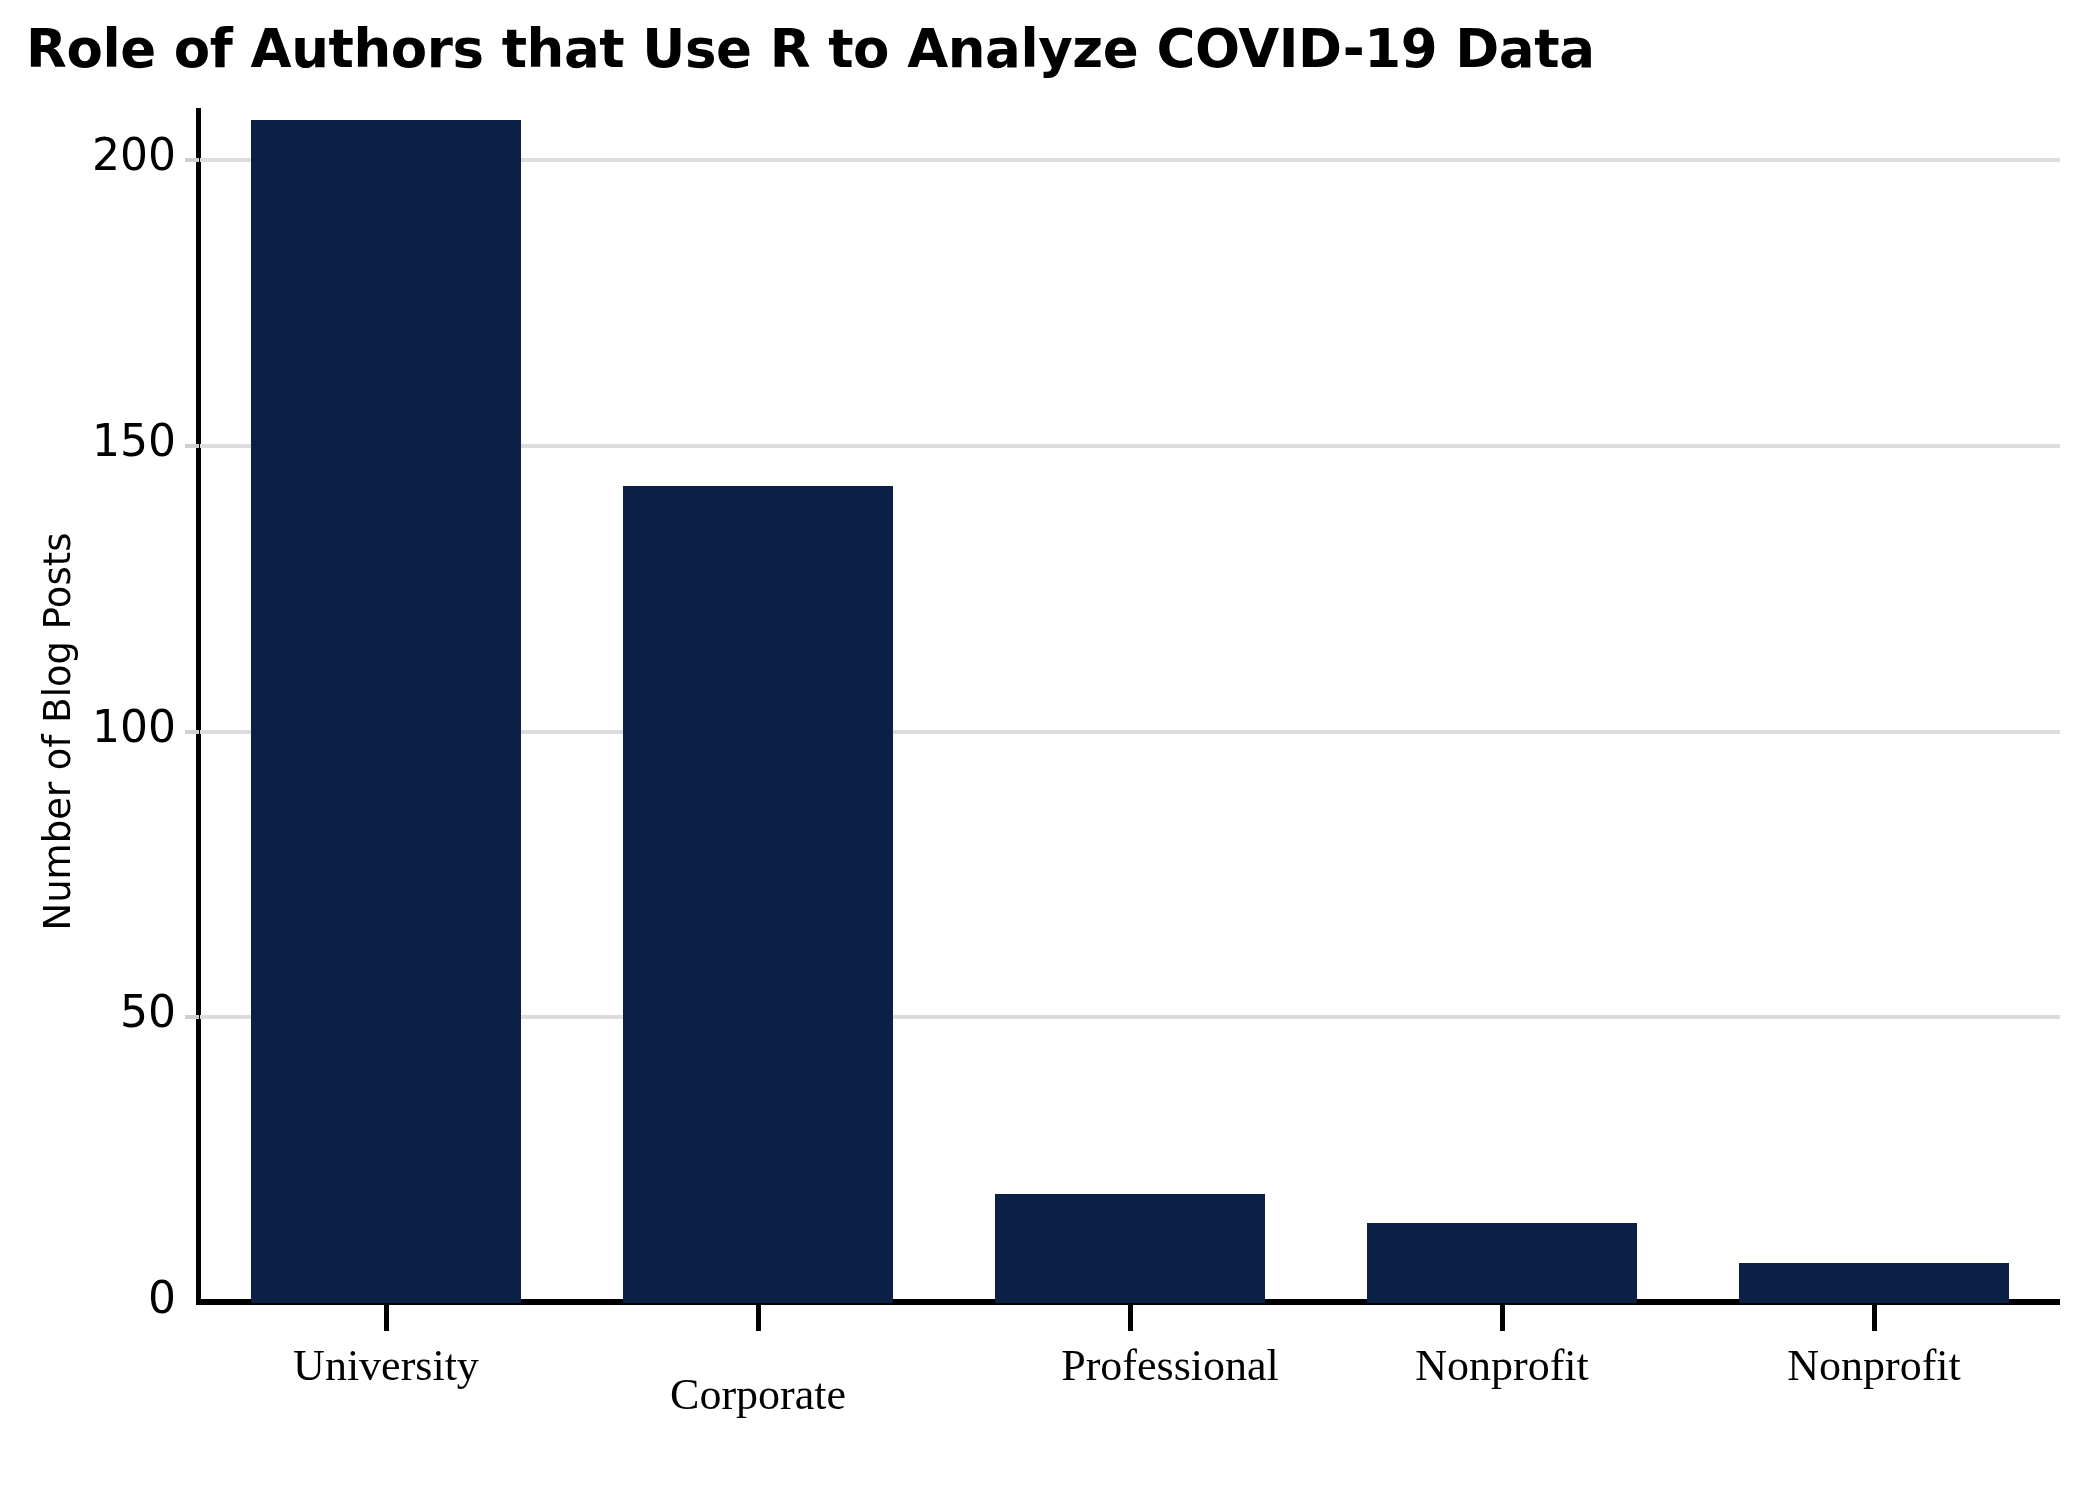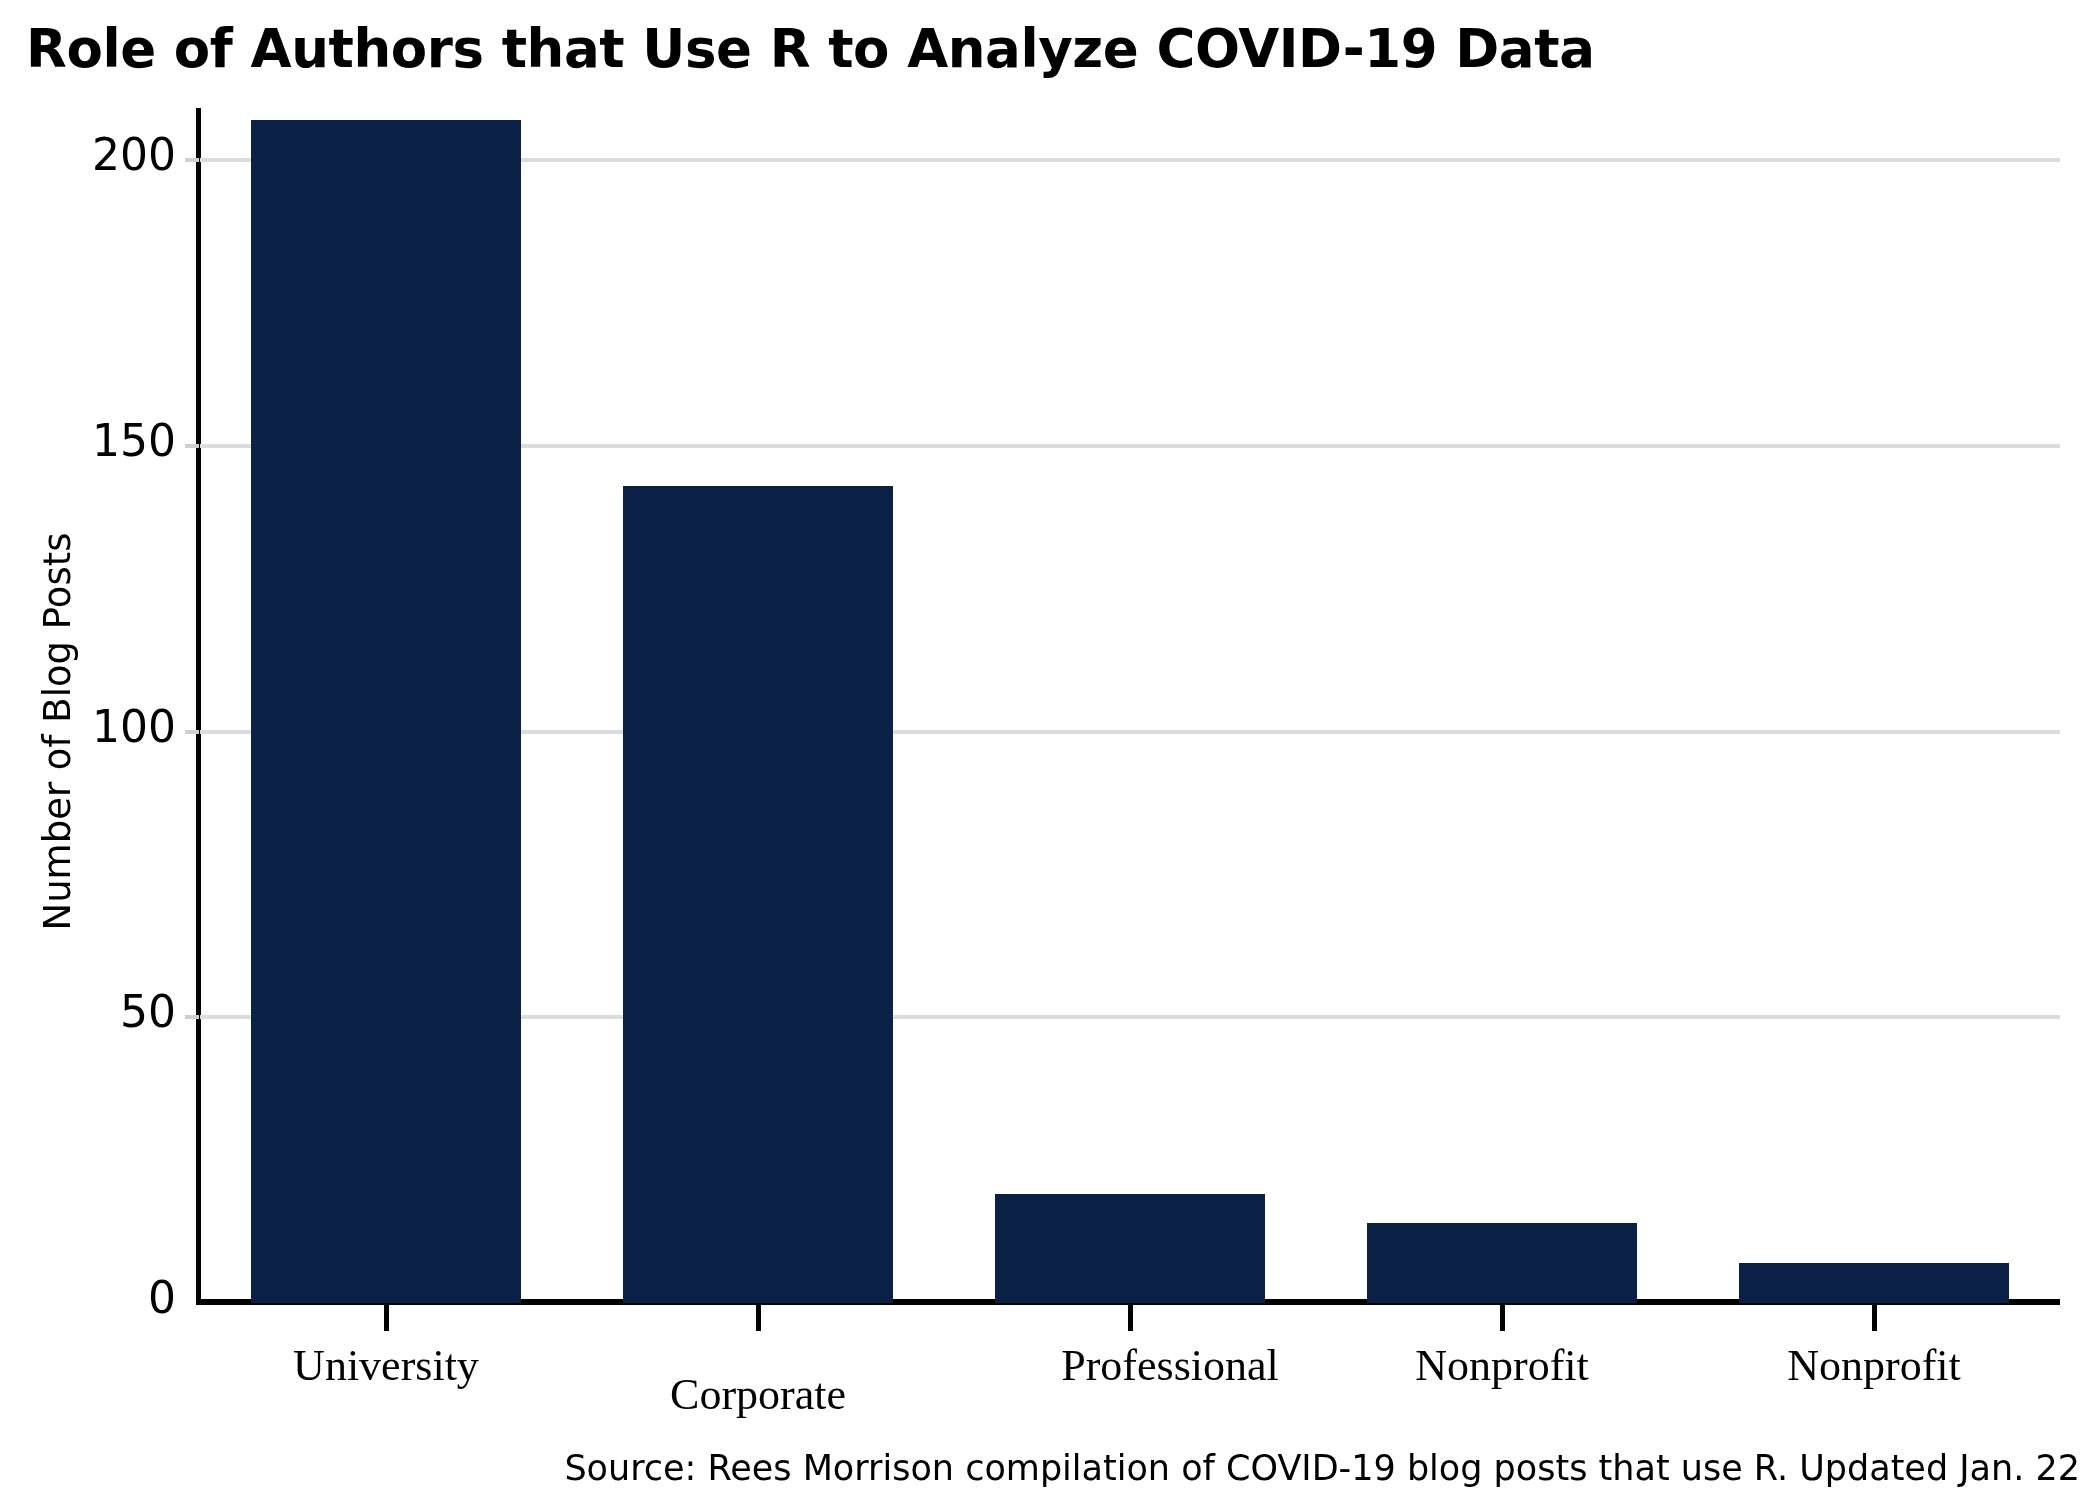--- a/index.html
+++ b/index.html
@@ -185,14 +185,13 @@
       <div class="x-tick-mark" style="left: 1872px;"></div>
     </div>
   <div id="xticklabels">
       <div class="x-tick-label" style="left: 200px; width: 372px;">University</div>
       <div class="x-tick-label" style="left: 572px; width: 372px; margin-top: 29px;">Corporate</div>
       <div class="x-tick-label" style="left: 984px; width: 372px;">Professional</div>
       <div class="x-tick-label" style="left: 1316px; width: 372px;">Nonprofit</div>
       <div class="x-tick-label" style="left: 1688px; width: 372px; text-align: center;">Nonprofit</div>
     </div>
 
-  <div id="source-caption">Source: Rees Morrison compilation of COVID-19 blog posts that use R. Updated Jan. 22</div>
 </div>
 
 </body></html>

